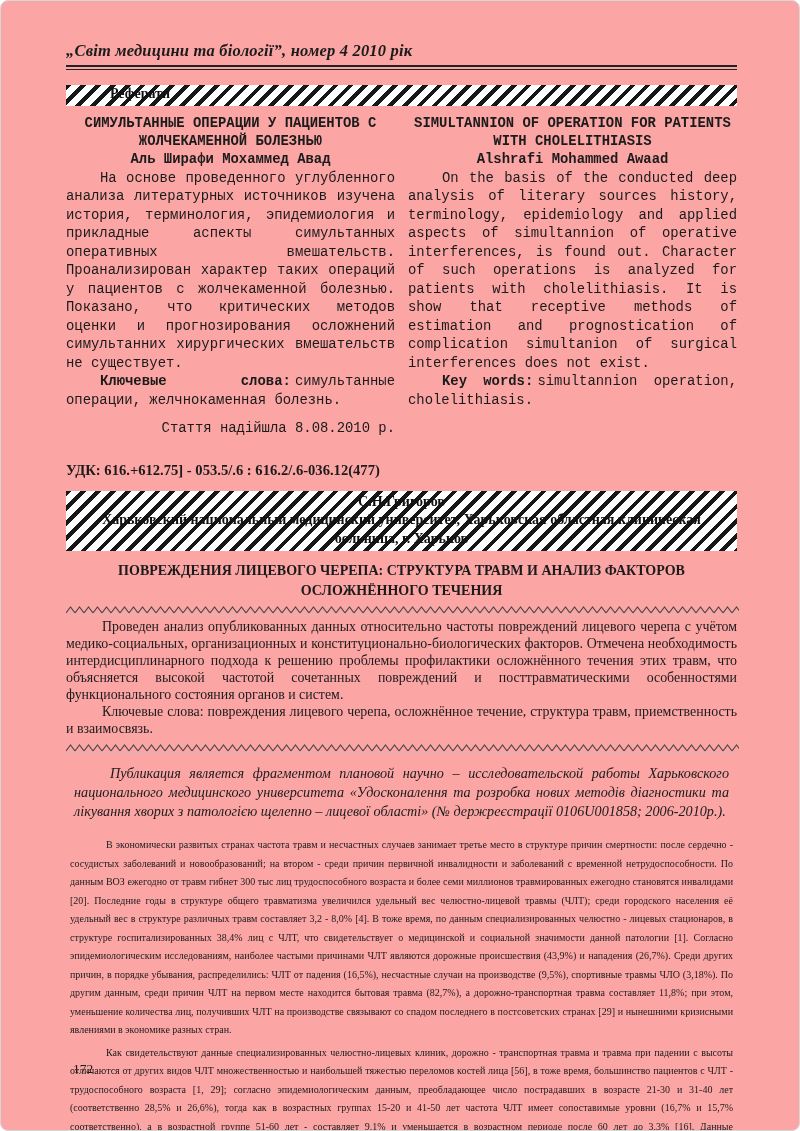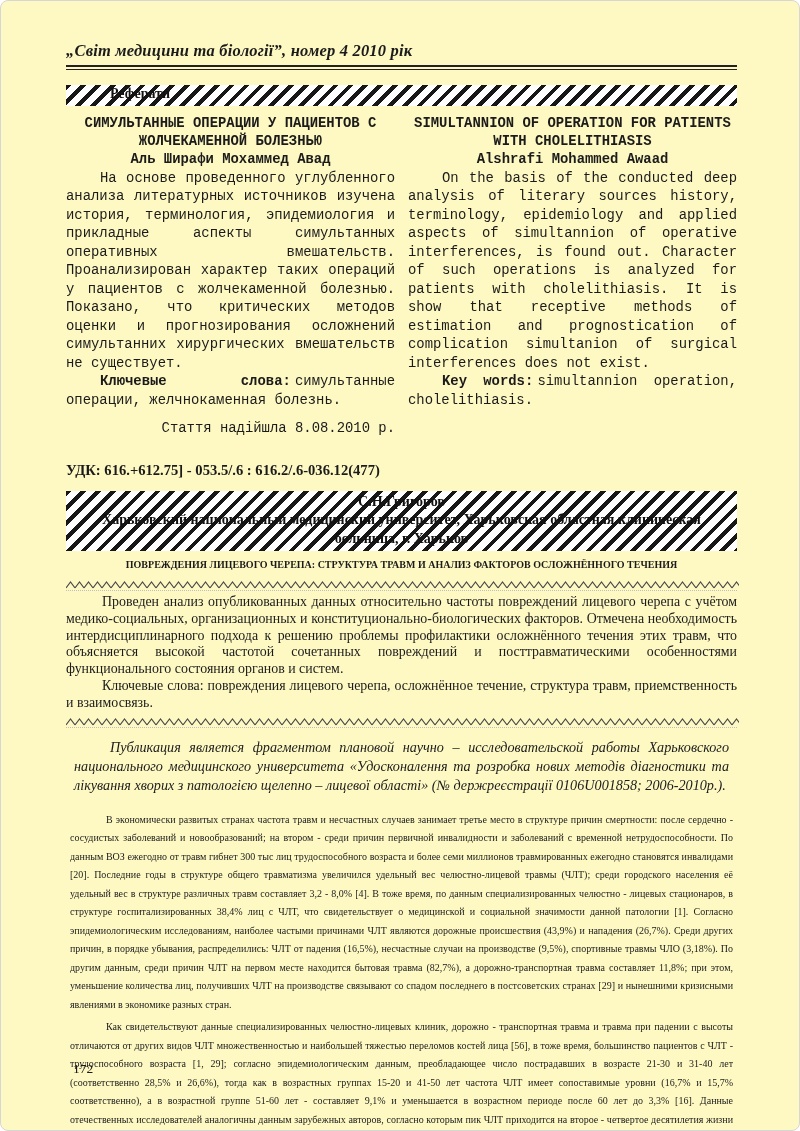--- a/index.html
+++ b/index.html
@@ -2,21 +2,21 @@
 <html><head>
 <meta charset="utf-8">
 <style>
   html,body { margin:0; padding:0; background:#ffffff; }
   .page {
     position:relative;
     width:800px; height:1131px;
     box-sizing:border-box;
     padding:40px 62px 0 65px;
     overflow:hidden;
-    background:#fef9c3;
+    background:#fca5a5;
     color:#1b1b1b;
     font-family:"Liberation Serif", serif;
     border:1px solid #d6d6d6;
     border-radius:8px;
   }
   .header {
     font-size:16.5px; font-weight:bold; font-style:italic; letter-spacing:.2px;
   }
   .double-rule {
     margin-top:4px; height:2px;
@@ -36,22 +36,22 @@
   .col-author { text-align:right; font-weight:bold; text-align-last:center; }
   .col p { margin:0; text-indent:34px; }
   .kw-label { font-weight:bold; margin-right:.3em; }
   .received { text-align:right; text-align-last:right; margin-top:10px; }
   .udc { margin-top:24px; font-weight:bold; font-size:14.6px; }
   .author-banner {
     margin-top:12px; padding:2px 30px 3px; text-align:center;
     font-weight:bold; font-size:14px; line-height:18.5px; color:#111;
   }
   .article-title {
-    margin:4px 30px 0; text-align:center; font-weight:bold;
-    font-size:10px; line-height:19.5px;
+    margin:10px 30px 0; text-align:center; font-weight:bold;
+    font-size:14px; line-height:19.5px;
   }
   .zigzag { margin-top:6px; height:9px; border-bottom:1px dotted #c0c0c0; line-height:0; }
   .article-abstract { margin-top:3px; font-size:13.9px; line-height:16.9px; text-align:justify; }
   .article-abstract p { margin:0; text-indent:36px; }
   .funding-note {
     margin:10px 8px 15px; font-style:italic; text-align:justify;
     text-indent:36px; font-size:14.2px; line-height:19.2px;
   }
   .body-par {
     margin:4px; text-align:justify; text-indent:36px;

